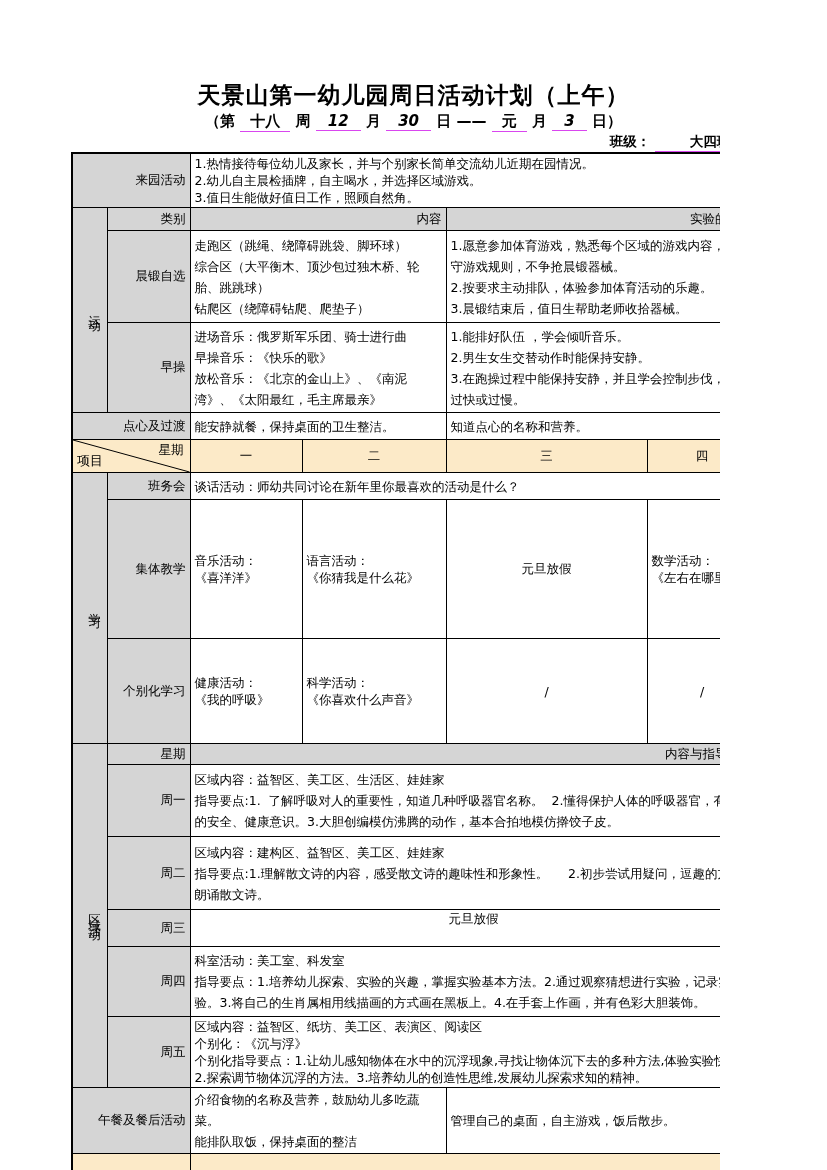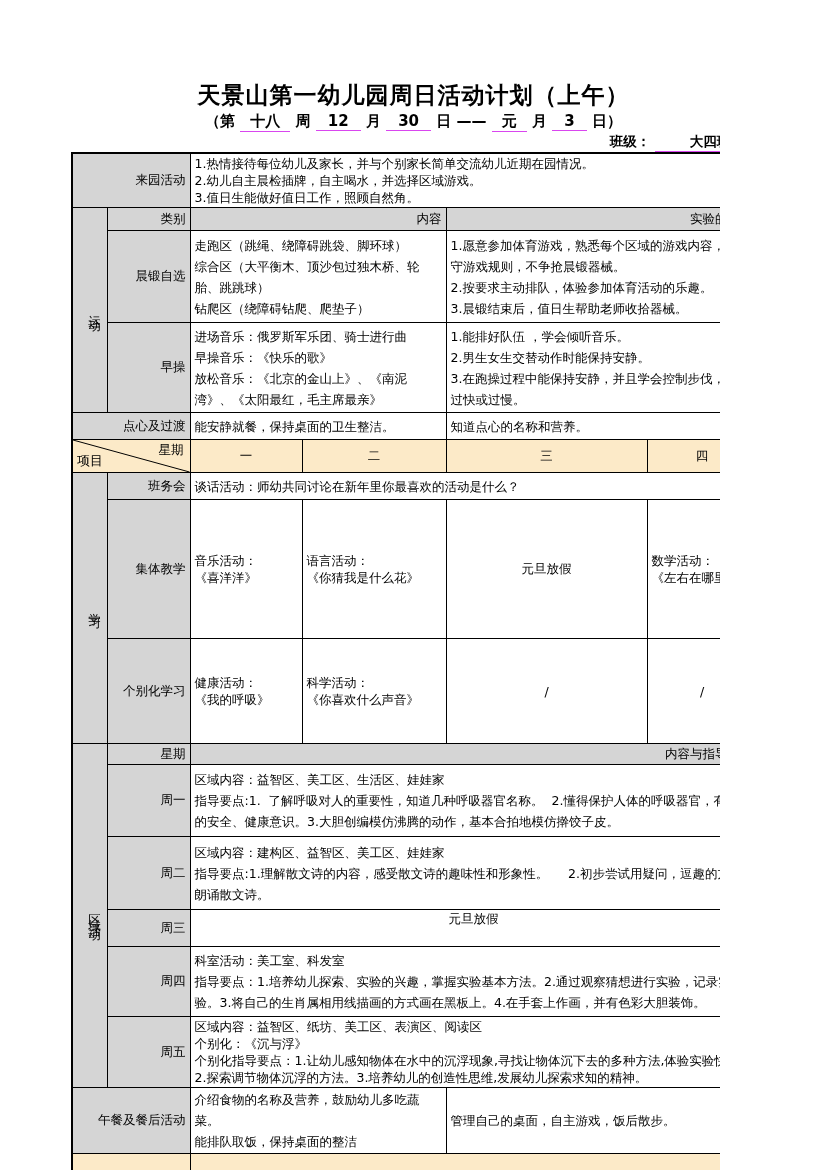--- a/index.html
+++ b/index.html
@@ -15,21 +15,21 @@
   .doc-title {
     position:absolute; top:80px; left:0; width:827px;
     text-align:center; font-size:23px; font-weight:bold;
     letter-spacing:1px;
   }
   .doc-subtitle {
     position:absolute; top:112px; left:0; width:827px;
     text-align:center; font-size:15px; font-weight:bold;
   }
   .blank { border-bottom:1px solid #d946ef; display:inline-block; text-align:center; }
-  .blank.num { padding:0 12px; }
+  .blank.num { padding:0 12px;font-style:italic; }
   .blank.word { padding:0 10px; }
   .class-row {
     position:absolute; top:133px; left:79px; width:686px;
     display:flex; justify-content:flex-end;
     font-size:13.5px; font-weight:bold;
   }
   .class-row .blank { min-width:110px; }
   .class-row .teacher .blank { min-width:170px; }
 
   table.plan {

